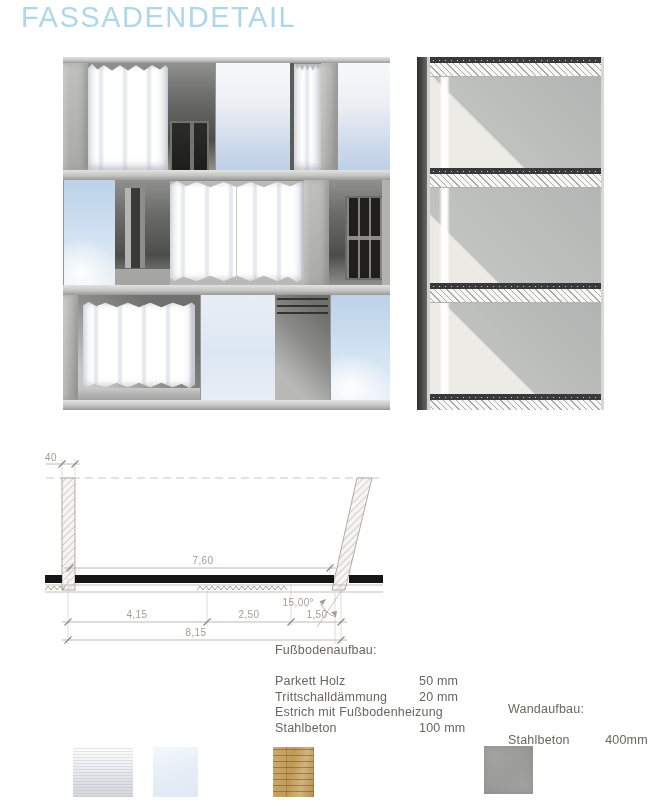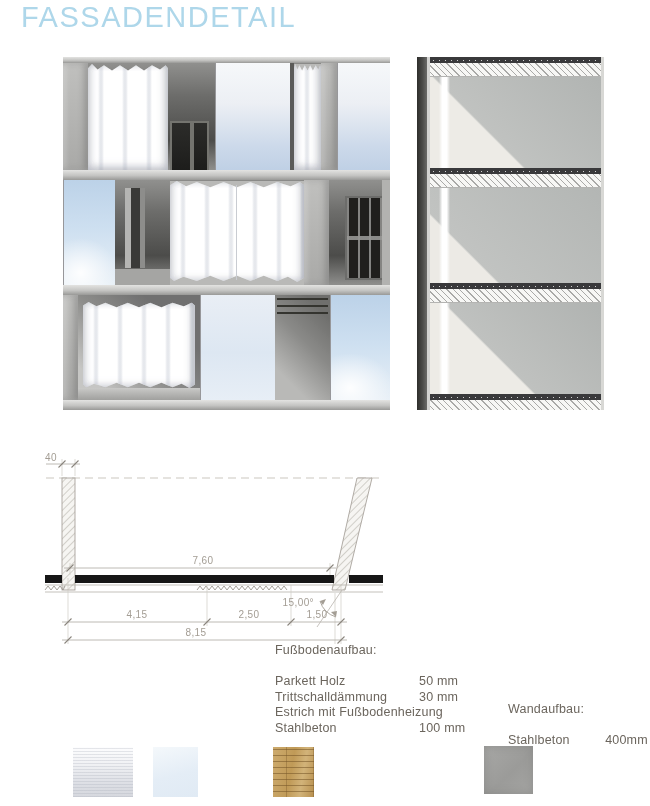--- a/index.html
+++ b/index.html
@@ -233,21 +233,21 @@
 
 
   <div class="block" style="left:275px;top:643px;width:157px;">
     <div class="btitle">Fußbodenaufbau:</div>
     <div class="rowgrid">
       <span class="lab">Parkett Holz</span>
       <span class="val">50 mm</span>
     </div>
     <div class="rowgrid">
       <span class="lab">Trittschalldämmung</span>
-      <span class="val">30 mm</span>
+      <span class="val">20 mm</span>
     </div>
     <div class="rowgrid">
       <span class="lab">Estrich mit Fußbodenheizung</span>
       <span class="val"></span>
     </div>
     <div class="rowgrid">
       <span class="lab">Stahlbeton</span>
       <span class="val">100 mm</span>
     </div>
   </div>

